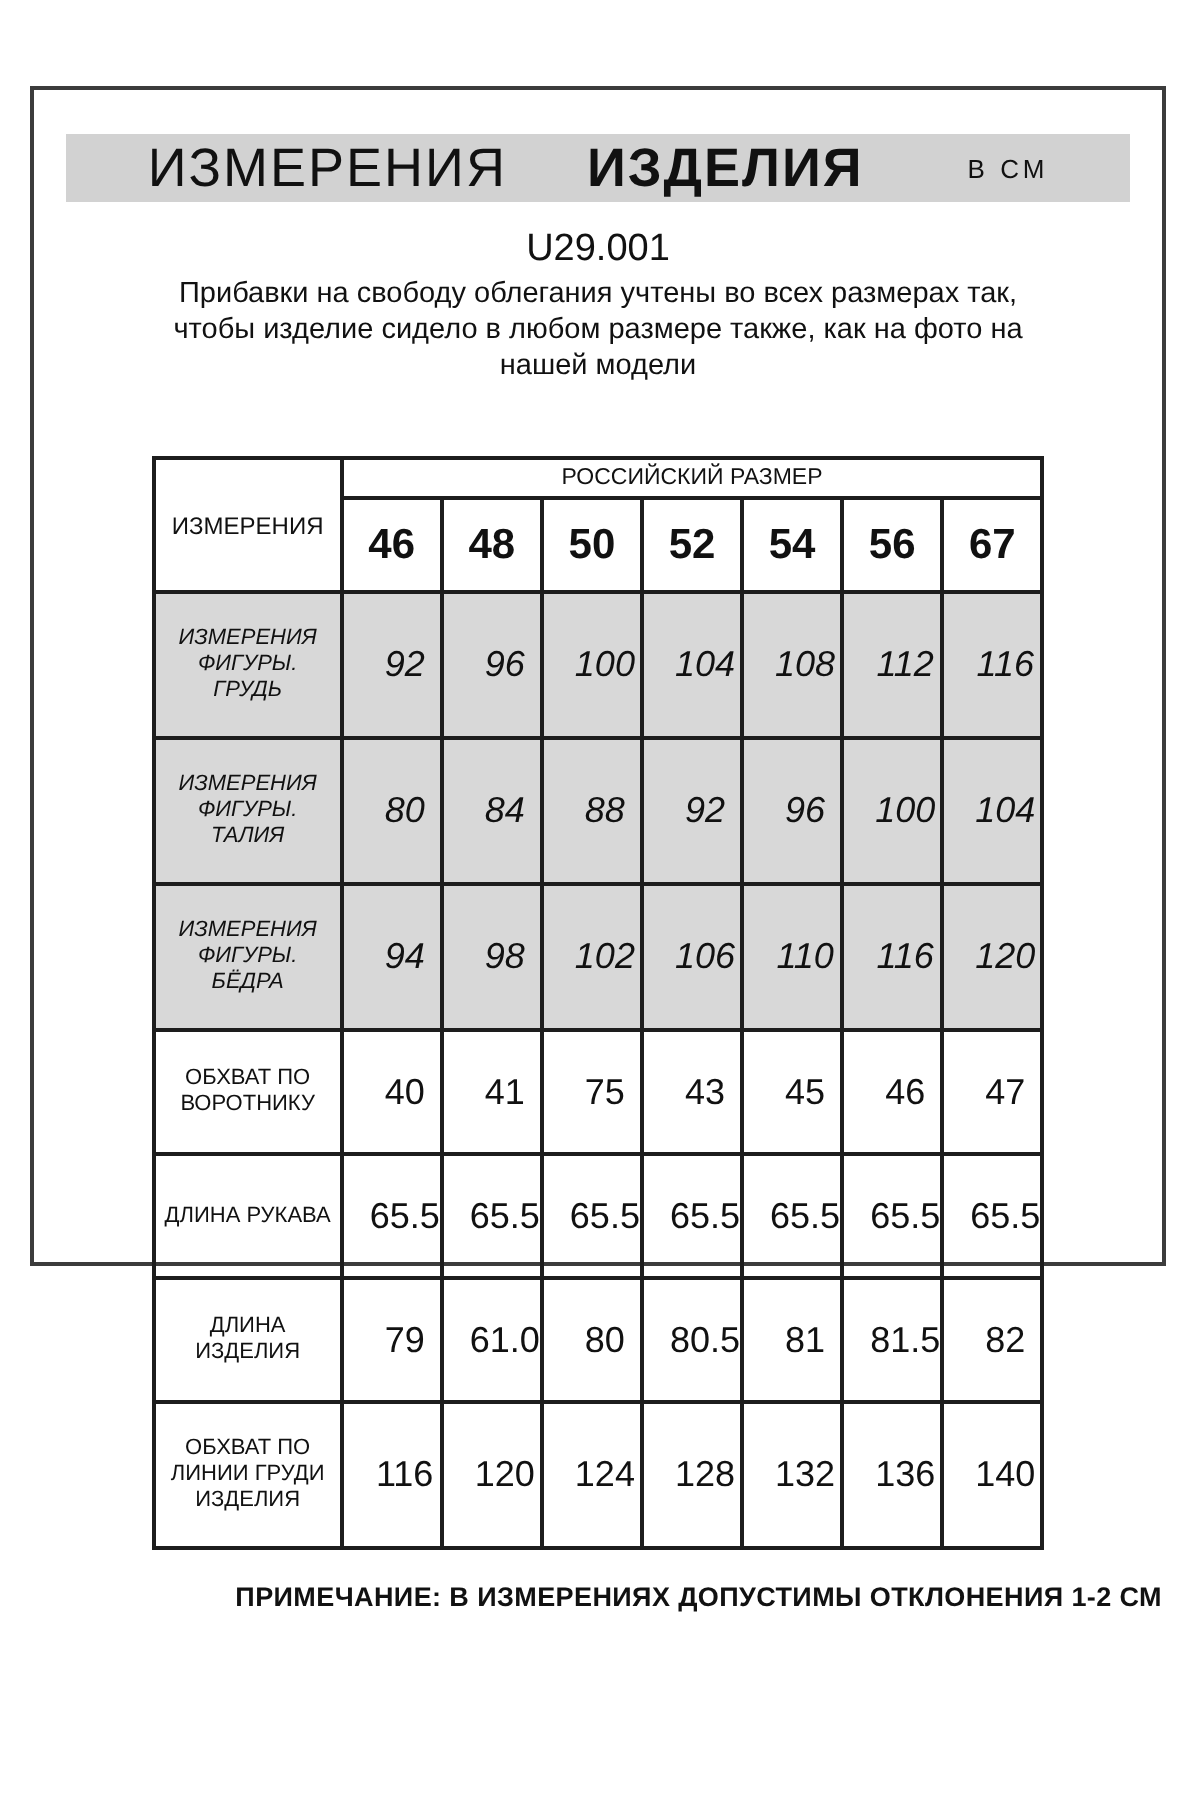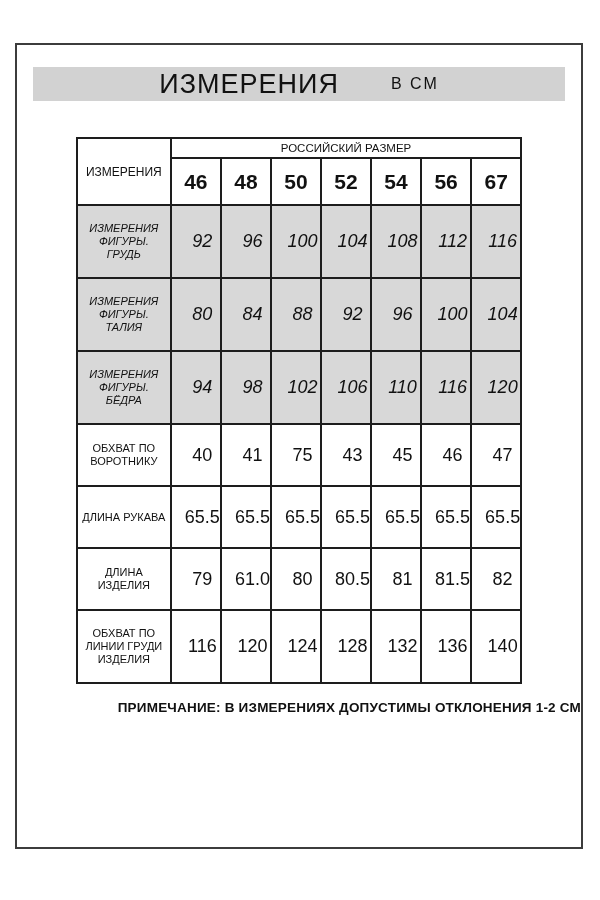--- a/index.html
+++ b/index.html
@@ -5,21 +5,21 @@
   * { margin: 0; padding: 0; box-sizing: border-box; }
   html, body {
     width: 600px; height: 900px;
     background: #ffffff;
     font-family: "Liberation Sans", sans-serif;
     color: #111;
   }
   .frame {
     position: absolute;
     left: 15px; top: 43px;
-    width: 568px; height: 806px;
+    width: 568px; height: 590px;
     border: 2px solid #3c3c3c;
     background: #ffffff;
   }
   .title-bar {
     margin: 22px 16px 0 16px;
     height: 34px;
     background: #d2d2d2;
     display: flex;
     align-items: center;
     justify-content: center;
@@ -31,21 +31,21 @@
     white-space: nowrap;
   }
   .title-bold {
     font-size: 27px;
     font-weight: 700;
     letter-spacing: 1px;
     margin-left: 40px;
     white-space: nowrap;
   }
   .title-units {
-    font-size: 16px;
+    font-size: 13px;
     font-weight: 400;
     letter-spacing: 2px;
     margin-left: 52px;
     white-space: nowrap;
   }
   .product-code {
     margin-top: 13px;
     text-align: center;
     font-size: 19px;
     line-height: 22px;
@@ -101,24 +101,27 @@
     letter-spacing: 0.2px;
   }
 </style>
 </head>
 <body>
 
 <div class="frame">
 
   <div class="title-bar">
     <span class="title-main">ИЗМЕРЕНИЯ</span>
+    <span class="title-bold">ИЗДЕЛИЯ</span>
     <span class="title-units">В СМ</span>
   </div>
 
-
+  <div class="product-code">U29.001</div>
+
+  <div class="description">Прибавки на свободу облегания учтены во всех размерах так, чтобы изделие сидело в любом размере также, как на фото на нашей модели</div>
 
   <table class="size-table">
     <colgroup>
       <col class="col-label">
       <col class="col-size">
         <col class="col-size">
         <col class="col-size">
         <col class="col-size">
       <col class="col-size">
         <col class="col-size">

